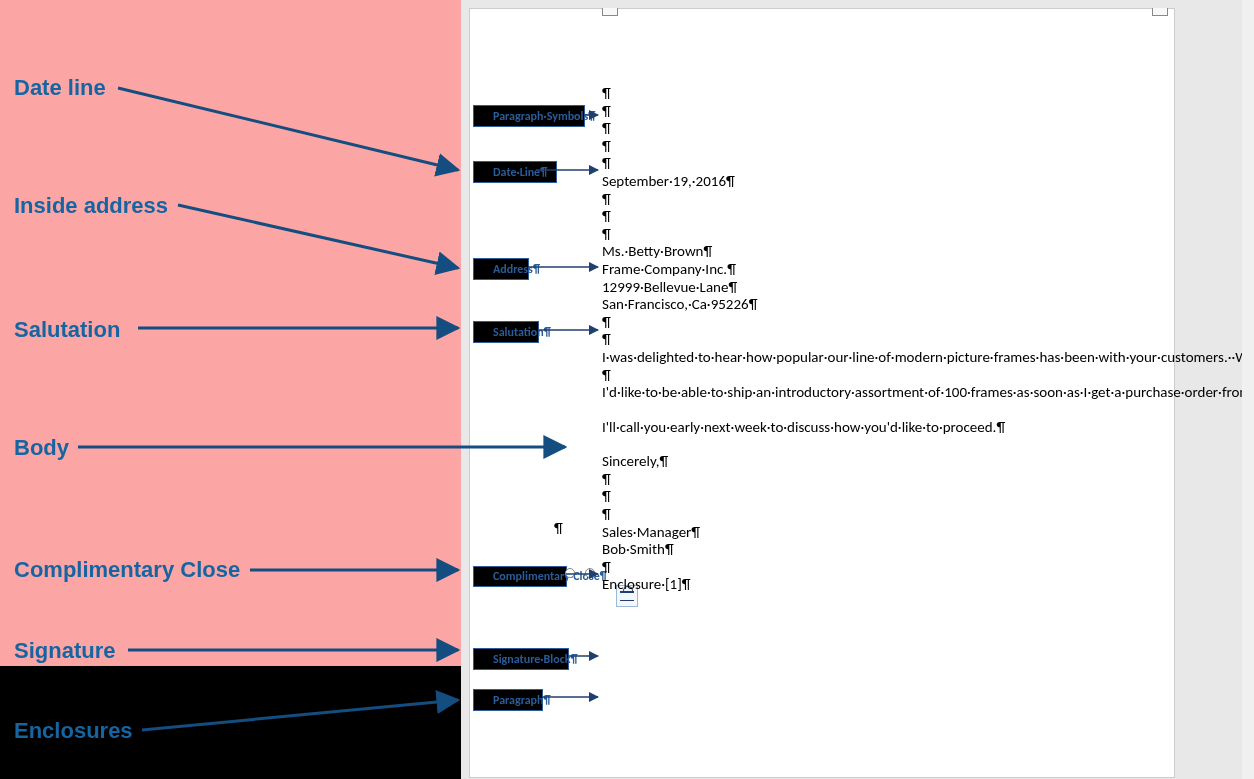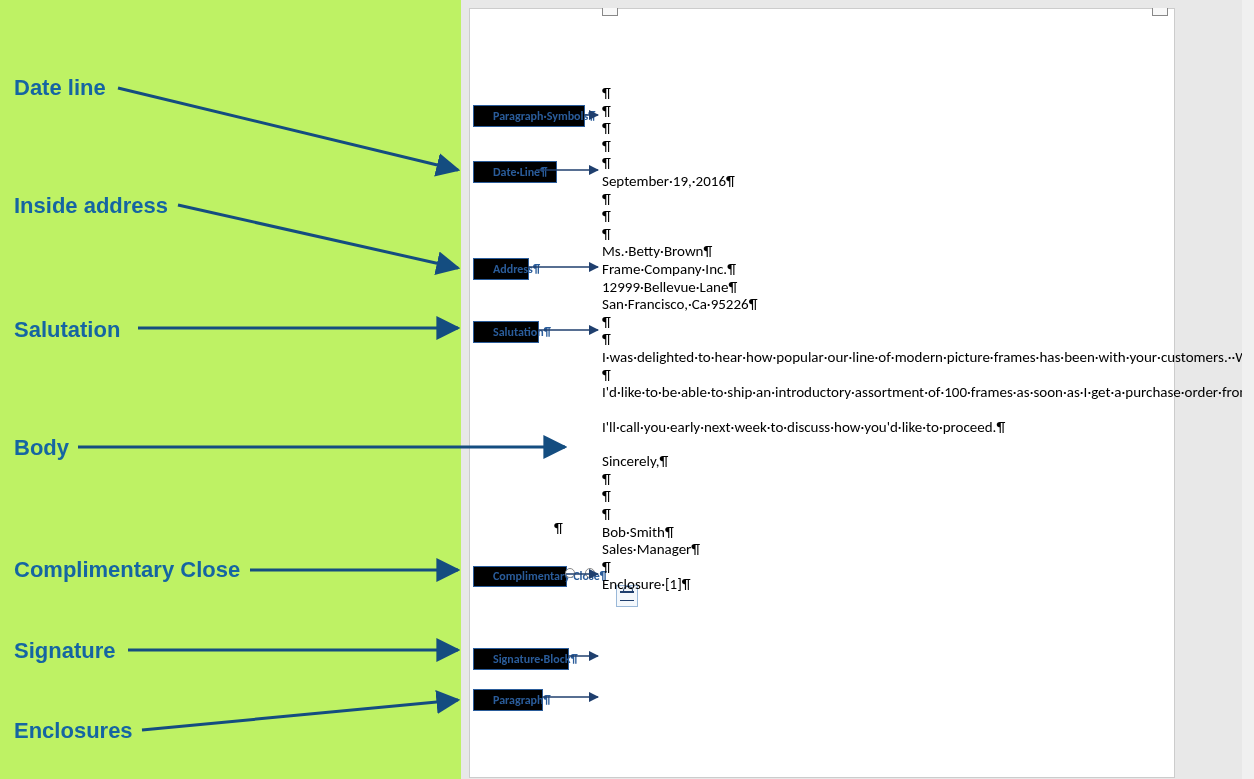--- a/index.html
+++ b/index.html
@@ -7,22 +7,22 @@
     font-family: "Calibri", Arial, sans-serif;
     background: #000;
     width: 1254px;
     height: 779px;
     position: relative;
     overflow: hidden;
   }
   .sidebar {
     position: absolute;
     left: 0; top: 0;
-    width: 461px; height: 779px;
-    background: #bef264;
+    width: 461px; height: 666px;
+    background: #fca5a5;
     text-align: right;
   }
   .side-label {
     position: absolute;
     color: #1565a2;
     font-size: 22px;
     font-weight: 700;
     font-family: Arial, sans-serif;
     white-space: nowrap;
   }
@@ -171,22 +171,22 @@
       <div class="para">I·was·delighted·to·hear·how·popular·our·line·of·modern·picture·frames·has·been·with·your·customers.··We·have·just·added·a·new·line·of·Art·Deco·frames·that·appeals·to·customers·with·a·similar·eye·for·current·trends.··I've·enclosed·a·brochure·with·color·photographs·of·each·of·the·ten·sizes·in·the·line,·measurement·and·component·information,·and·prices.··I'm·sure·this·line·will·be·as·big·a·winner·for·you·as·the·modern·line·has·been.¶</div>
       <div class="line">¶</div>
       <div class="para">I'd·like·to·be·able·to·ship·an·introductory·assortment·of·100·frames·as·soon·as·I·get·a·purchase·order·from·you.··Once·you've·looked·at·the·photographs,·you·might·find·you·prefer·particular·sizes.··We'll·be·glad·to·put·together·a·shipment·that·includes·exactly·the·mix·you·want.¶</div>
       <div style="height:17px;"></div>
       <div class="line">I'll·call·you·early·next·week·to·discuss·how·you'd·like·to·proceed.¶</div>
       <div style="height:17px;"></div>
       <div class="line">Sincerely,¶</div>
       <div class="line">¶</div>
       <div class="line">¶</div>
       <div class="line">¶</div>
+      <div class="line">Sales·Manager¶</div>
       <div class="line">Bob·Smith¶</div>
-      <div class="line">Sales·Manager¶</div>
       <div class="line">¶</div>
       <div class="line">Enclosure·[1]¶</div>
     </div>
   </div>
   <div class="scrollbar"></div>
 </div>
 
 <svg class="overlay" viewBox="0 0 1254 779">
   <defs>
     <marker id="arrow-blue" viewBox="0 0 10 10" refX="9" refY="5" markerWidth="8" markerHeight="8" orient="auto-start-reverse">

